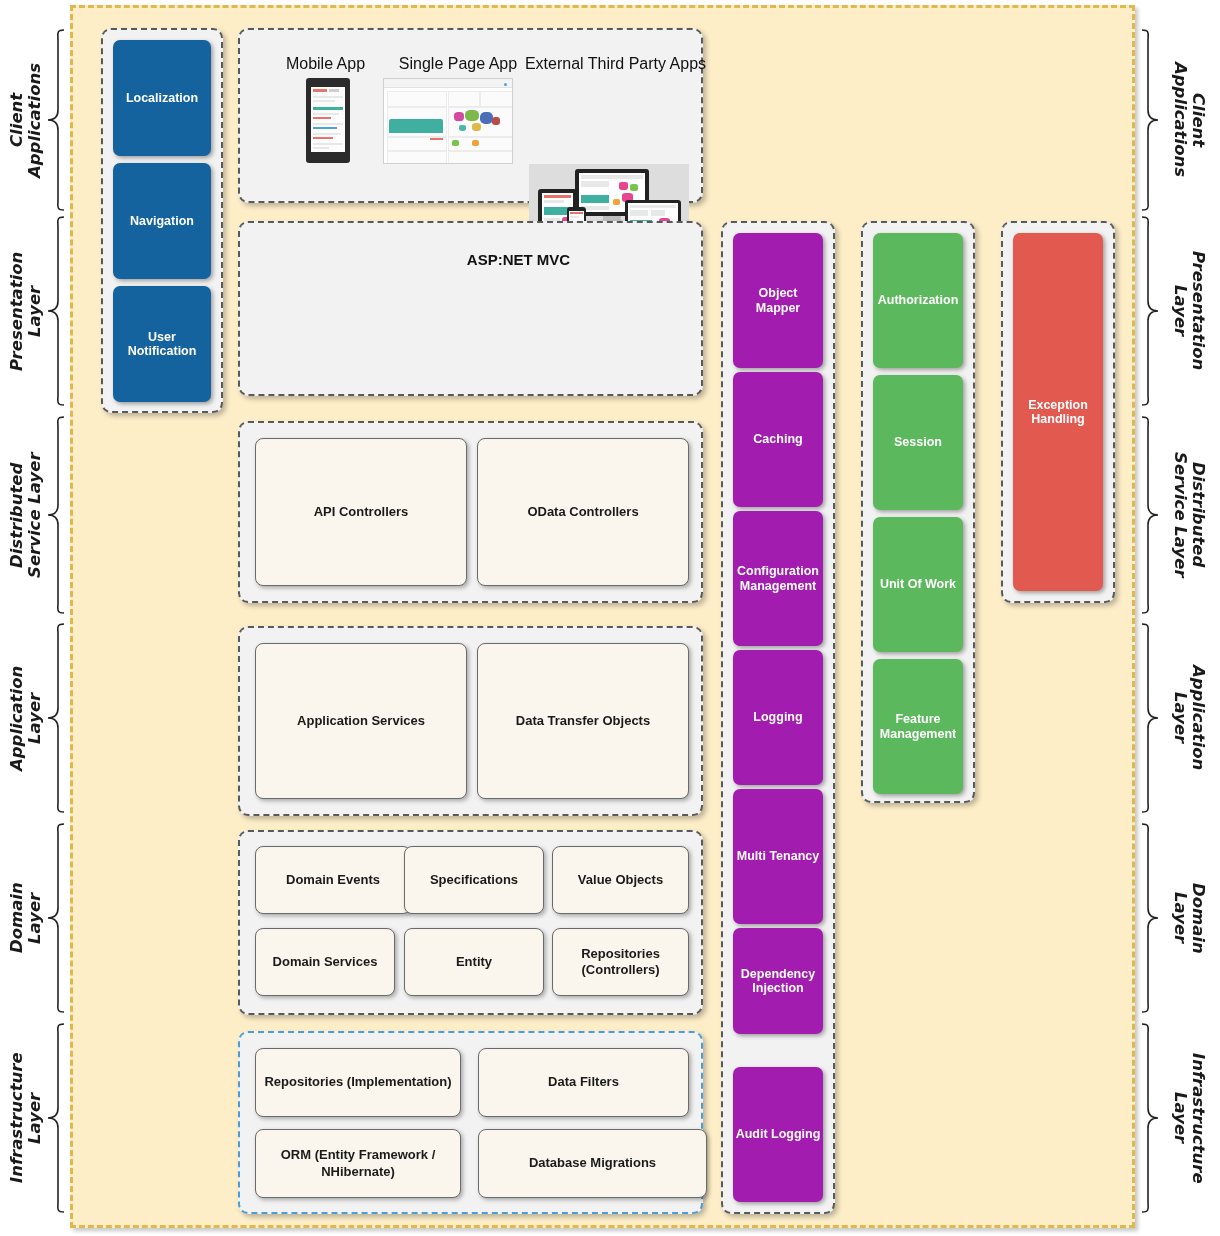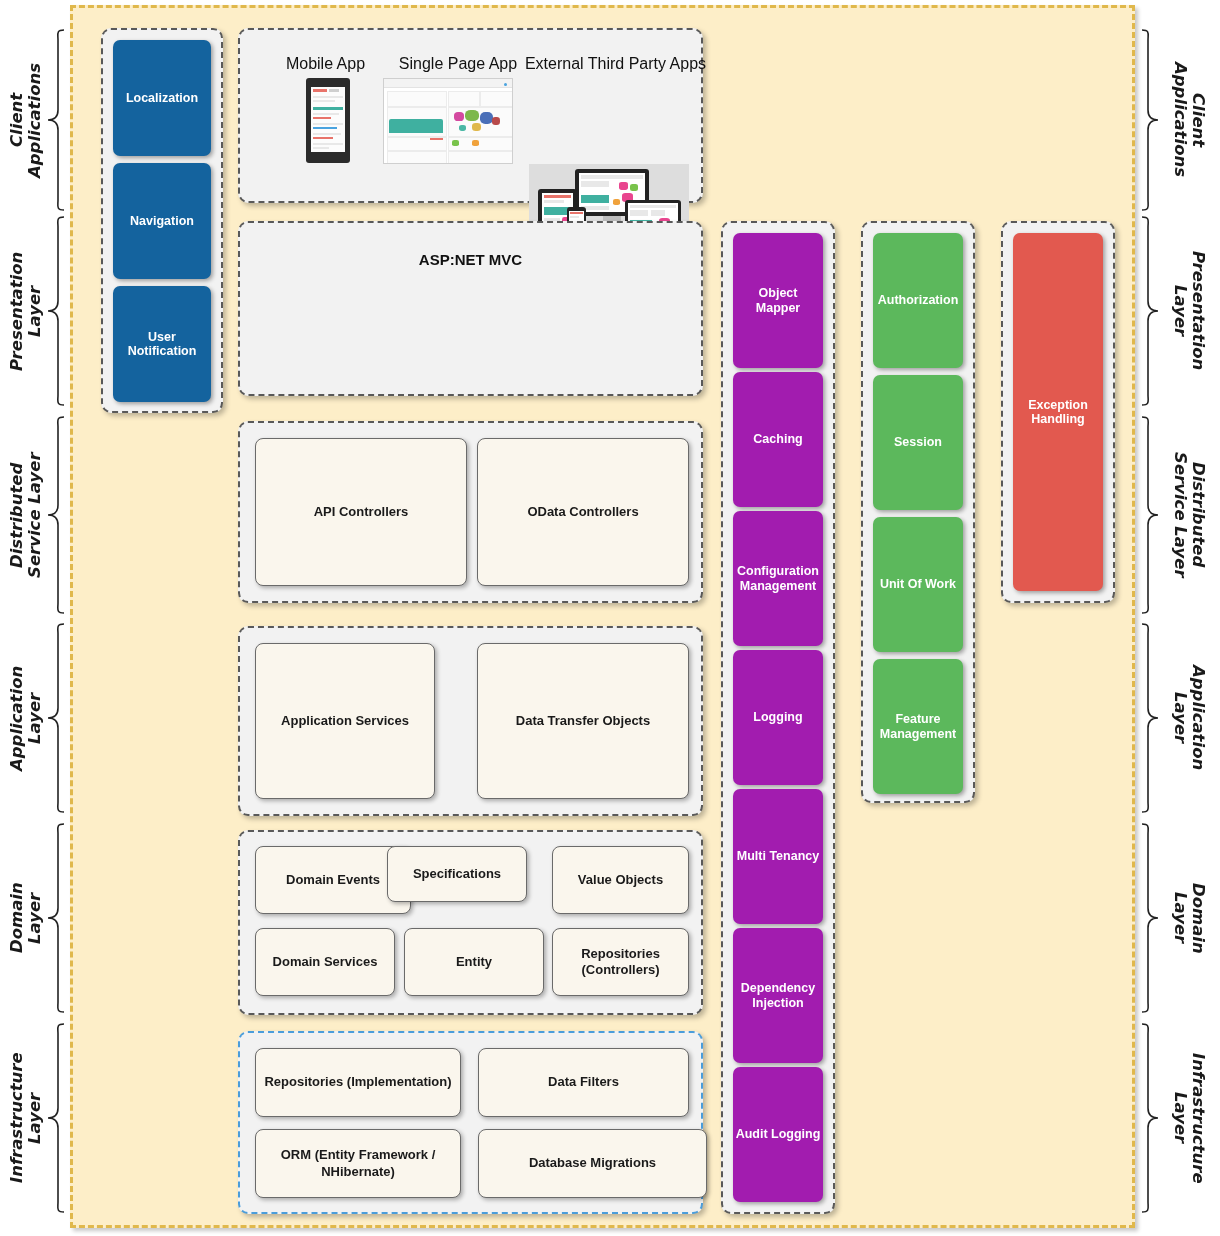--- a/index.html
+++ b/index.html
@@ -58,20 +58,21 @@
   }
 
   
   .caption{
     position:absolute;text-align:center;font-weight:400;font-size:16px;color:#111;
     white-space:nowrap;
   }
   .big-caption{
     position:absolute;text-align:center;font-weight:700;font-size:15px;color:#111;
     white-space:nowrap;
+    padding-left:48px;
   }
 
   
   .thumb{position:absolute;box-sizing:border-box;overflow:hidden;}
 
   .phone{background:#2b2b2b;border-radius:3px;padding:9px 5px 11px 5px;}
   .phone .scr{background:#fcfcfc;width:100%;height:100%;position:relative;overflow:hidden;}
   .dash-thumb{background:#ffffff;border:1px solid #cfcfcf;position:relative;overflow:hidden;}
   .dash-thumb .topbar{position:absolute;left:0;right:0;top:0;height:9%;background:#f3f3f3;border-bottom:1px solid #e3e3e3;}
   .dash-thumb .tile{position:absolute;background:#fbfbfb;border:1px solid #ececec;}
@@ -272,27 +273,27 @@
     <div class="bluedot" style="left:114px;top:4px;width:3px;height:3px;"></div>
   </div>
 
   <div class="panel" style="left:165px;top:413px;width:465px;height:182px;">
   </div>
   <div class="box" style="left:404px;top:430px;width:212px;height:148px;">OData Controllers</div>
   <div class="box" style="left:182px;top:430px;width:212px;height:148px;">API Controllers</div>
 
   <div class="panel" style="left:165px;top:618px;width:465px;height:190px;">
   </div>
-  <div class="box" style="left:182px;top:635px;width:180px;height:156px;">Application Services</div>
+  <div class="box" style="left:182px;top:635px;width:212px;height:156px;">Application Services</div>
   <div class="box" style="left:404px;top:635px;width:212px;height:156px;">Data Transfer Objects</div>
 
   <div class="panel" style="left:165px;top:822px;width:465px;height:185px;">
   </div>
   <div class="box" style="left:182px;top:838px;width:156px;height:68px;">Domain Events</div>
-  <div class="box" style="left:314px;top:838px;width:140px;height:56px;">Specifications</div>
+  <div class="box" style="left:331px;top:838px;width:140px;height:68px;">Specifications</div>
   <div class="box" style="left:479px;top:838px;width:137px;height:68px;">Value Objects</div>
   <div class="box" style="left:182px;top:920px;width:140px;height:68px;">Domain Services</div>
   <div class="box" style="left:331px;top:920px;width:140px;height:68px;">Entity</div>
   <div class="box" style="left:479px;top:920px;width:137px;height:68px;white-space:pre-line;">Repositories
 (Controllers)</div>
 
   <div class="panel blue-border" style="left:165px;top:1023px;width:465px;height:183px;">
   </div>
   <div class="box" style="left:182px;top:1040px;width:206px;height:69px;">Repositories (Implementation)</div>
   <div class="box" style="left:405px;top:1040px;width:211px;height:69px;">Data Filters</div>
@@ -301,21 +302,21 @@
   <div class="box" style="left:405px;top:1121px;width:229px;height:69px;">Database Migrations</div>
 
   <div class="panel" style="left:648px;top:213px;width:114px;height:993px;">
   </div>
   <div class="chip c-cyan" style="left:660px;top:225px;width:90px;height:135px;">Object Mapper</div>
   <div class="chip c-cyan" style="left:660px;top:364px;width:90px;height:135px;">Caching</div>
   <div class="chip c-cyan" style="left:660px;top:503px;width:90px;height:135px;white-space:pre-line;">Configuration
 Management</div>
   <div class="chip c-cyan" style="left:660px;top:642px;width:90px;height:135px;">Logging</div>
   <div class="chip c-cyan" style="left:660px;top:781px;width:90px;height:135px;">Multi Tenancy</div>
-  <div class="chip c-cyan" style="left:660px;top:920px;width:90px;height:135px;white-space:pre-line;">Dependency
+  <div class="chip c-cyan" style="left:660px;top:920px;width:90px;height:106px;white-space:pre-line;">Dependency
 Injection</div>
   <div class="chip c-cyan" style="left:660px;top:1059px;width:90px;height:135px;">Audit Logging</div>
 
   <div class="panel" style="left:788px;top:213px;width:114px;height:582px;">
   </div>
   <div class="chip c-green" style="left:800px;top:225px;width:90px;height:135px;">Authorization</div>
   <div class="chip c-green" style="left:800px;top:367px;width:90px;height:135px;">Session</div>
   <div class="chip c-green" style="left:800px;top:509px;width:90px;height:135px;">Unit Of Work</div>
   <div class="chip c-green" style="left:800px;top:651px;width:90px;height:135px;white-space:pre-line;">Feature
 Management</div>

